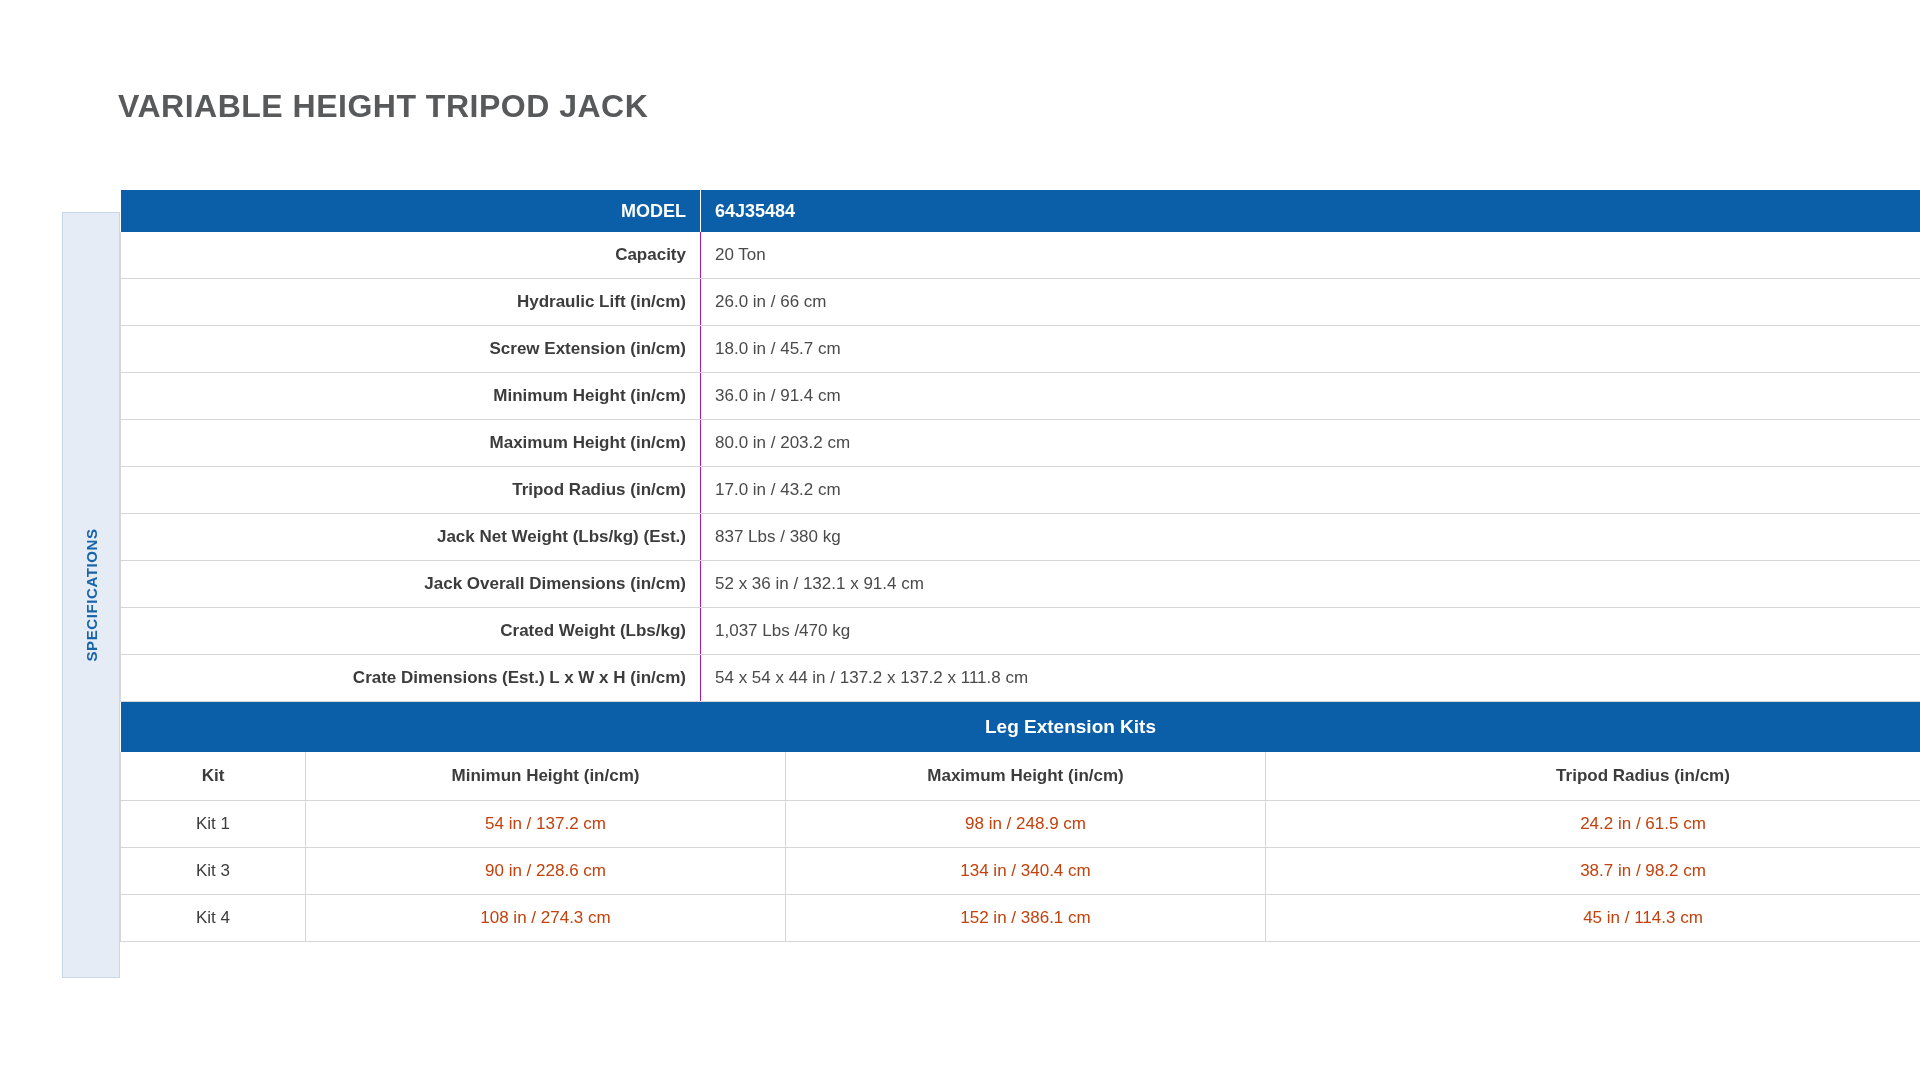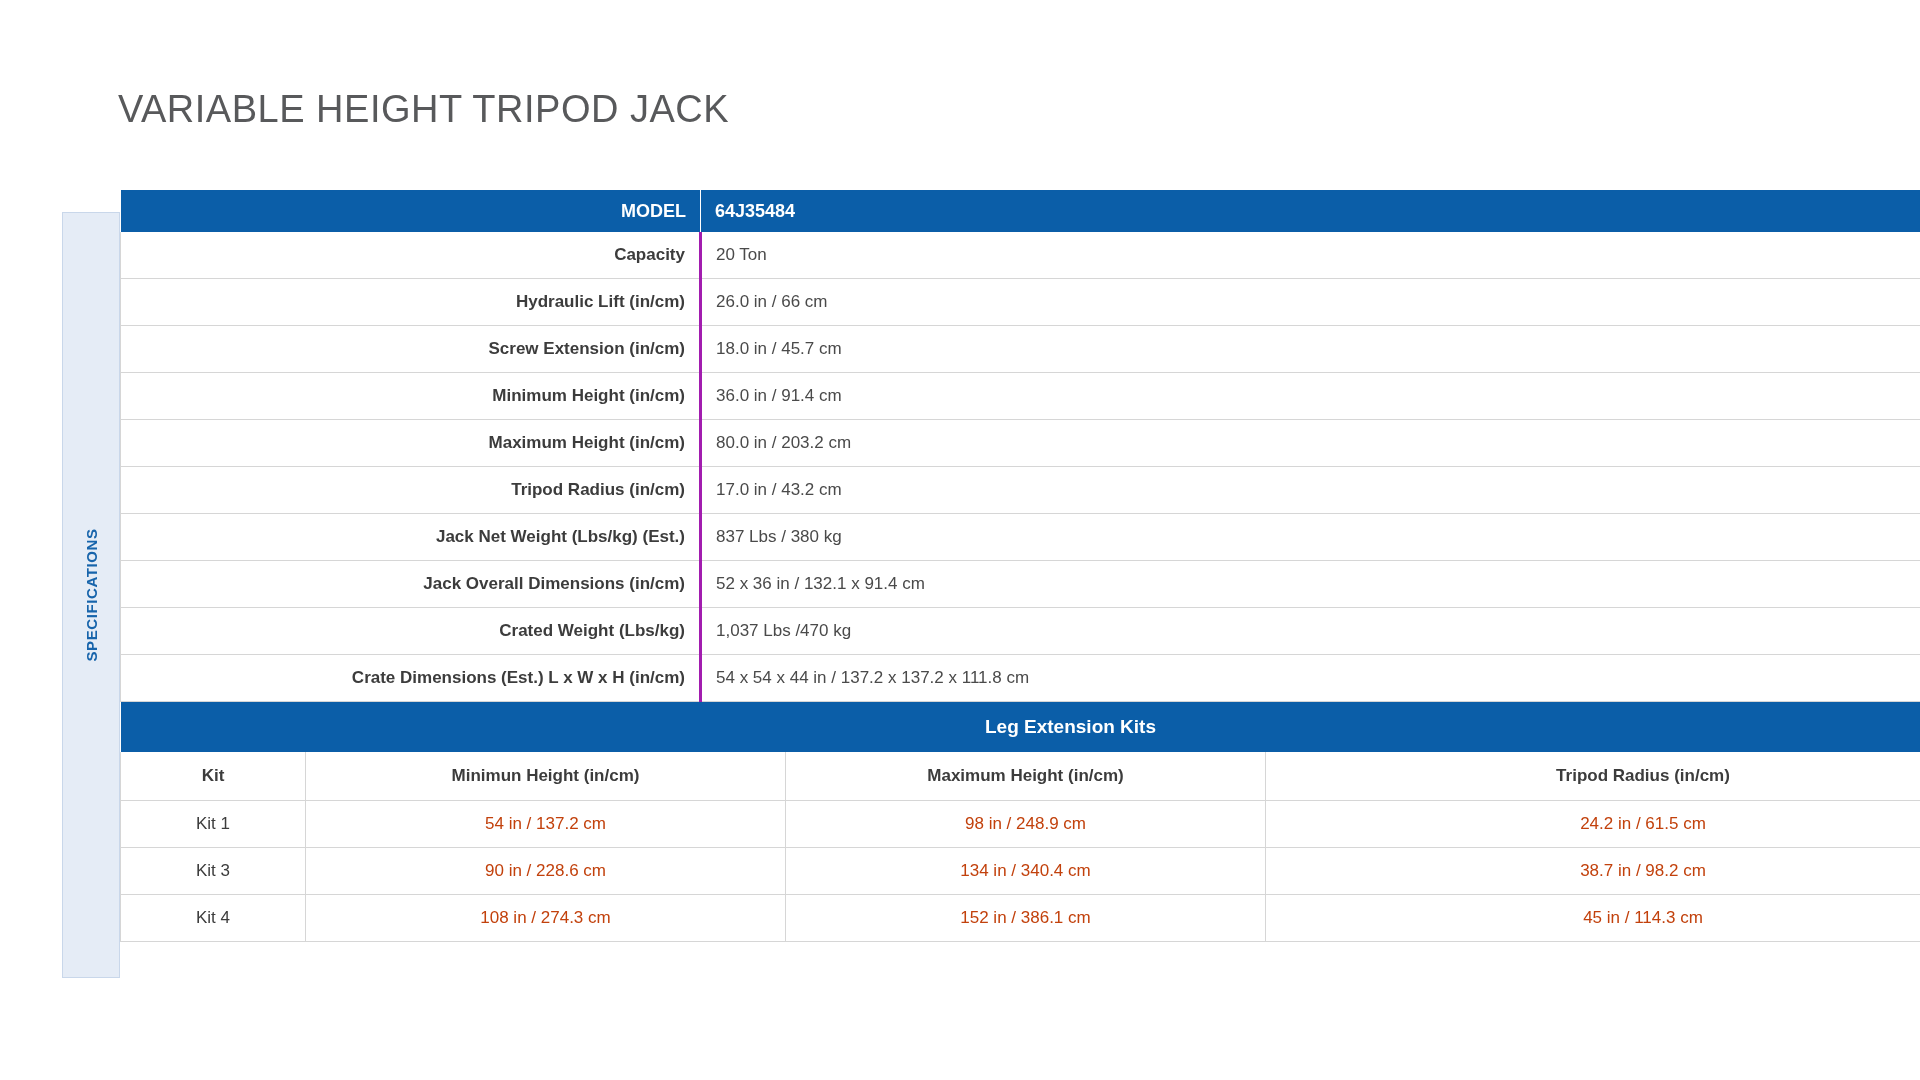--- a/index.html
+++ b/index.html
@@ -16,22 +16,22 @@
     width: 1920px;
     height: 1080px;
     background: #ffffff;
     box-sizing: border-box;
   }
 
   .title {
     position: absolute;
     left: 118px;
     top: 88px;
-    font-size: 38px;
-    font-weight: 400;
+    font-size: 32px;
+    font-weight: 700;
     color: #58595b;
     letter-spacing: 0.5px;
     white-space: nowrap;
   }
 
   
   .spec-band {
     position: absolute;
     left: 62px;
     top: 212px;
@@ -86,21 +86,21 @@
     text-align: left;
   }
 
   
   tr.spec-row td {
     height: 46px;
     font-size: 17px;
     color: #3c3c3c;
     border-bottom: 1px solid #d6d6d6;
     border-left: 1px solid #d6d6d6;
-    border-right: 3px solid #a21caf;
+    border-right: 1px solid #a21caf;
     padding: 0 14px;
     background: #ffffff;
   }
   tr.spec-row td.label {
     text-align: right;
     font-weight: bold;
     color: #3c3c3c;
   }
   tr.spec-row td.value {
     text-align: left;

